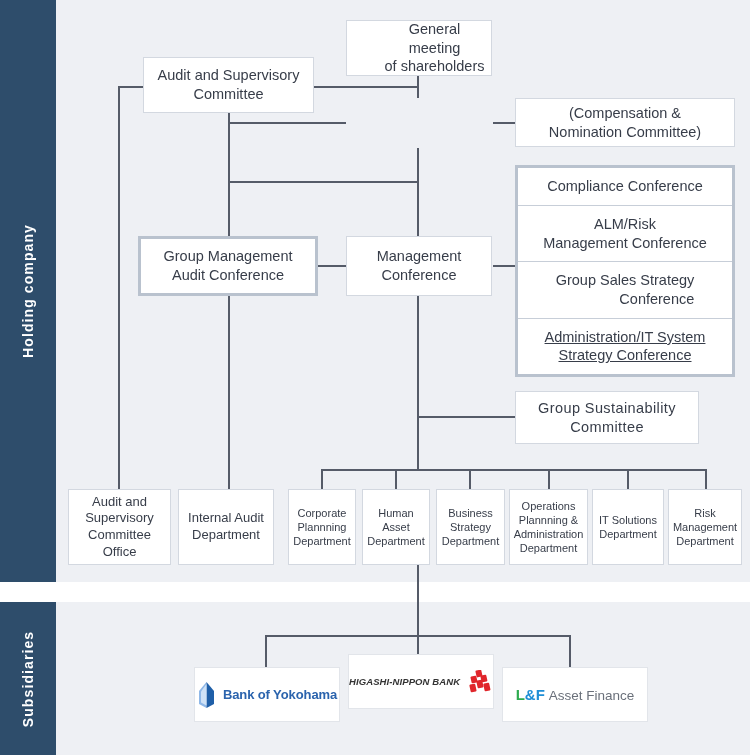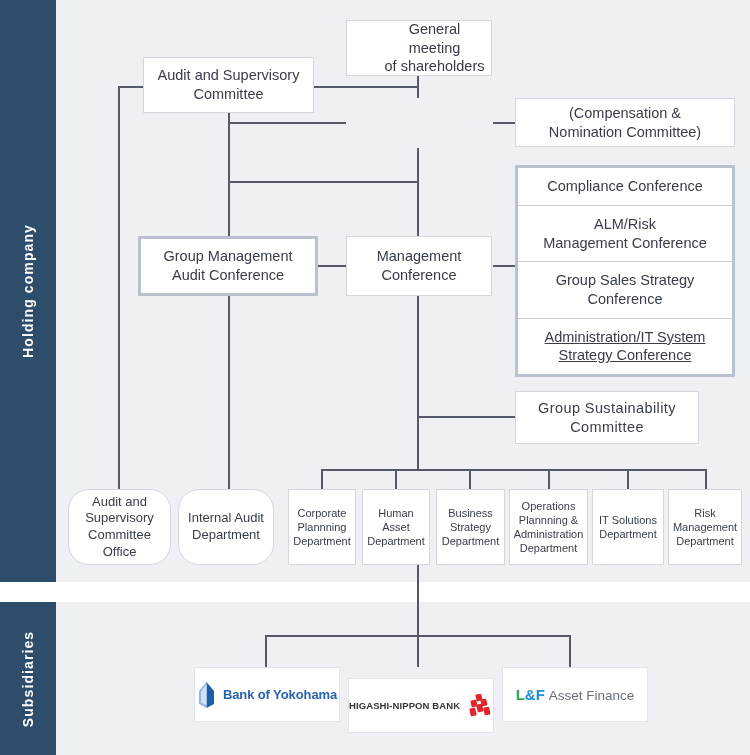--- a/index.html
+++ b/index.html
@@ -57,21 +57,21 @@
     display: flex;
     align-items: center;
     justify-content: center;
     text-align: center;
     color: #373d49;
     line-height: 1.28;
     padding: 2px 4px;
   }
 
   .t15 { font-size: 14.5px; }
-  .t13 { font-size: 13px; border-radius: 21px; }
+  .t13 { font-size: 13px; }
   .t11 { font-size: 11px; }
   .t14sp { font-size: 14.5px; letter-spacing: .4px; }
 
   
   .hl-frame {
     position: absolute;
     border: 3px solid #b9c2ce;
     background: #b9c2ce;
     box-sizing: border-box;
   }
@@ -195,21 +195,21 @@
 Audit Conference</div>
   </div>
 
   <div class="node t15" style="left:346px; top:236px; width:146px; height:60px; white-space:pre-line;">Management
 Conference</div>
 
   <div class="conf-stack" style="left:515px; top:165px; width:220px; height:212px;">
     <div class="conf-item" style="white-space:pre-line;">Compliance Conference</div>
     <div class="conf-item" style="white-space:pre-line;">ALM/Risk
 Management Conference</div>
-    <div class="conf-item" style="white-space:pre-line;">Group Sales Strategy
+    <div class="conf-item" style="white-space:pre-line;text-align:right;">Group Sales Strategy
 Conference</div>
     <div class="conf-item" style="white-space:pre-line;text-decoration:underline;">Administration/IT System
 Strategy Conference</div>
   </div>
 
   <div class="node t14sp" style="left:515px; top:391px; width:184px; height:53px; white-space:pre-line;">Group Sustainability
 Committee</div>
 
   <div class="node t13" style="left:68px; top:489px; width:103px; height:76px; white-space:pre-line;">Audit and
 Supervisory
@@ -237,21 +237,21 @@
 
   <div class="logo-card" style="left:194px; top:667px; width:146px; height:55px;">
     <svg class="mark" width="19" height="26" viewBox="0 0 19 26">
       <path d="M9.5 0 L2 9 L2 22 L9.5 26 Z" fill="#8fb8e8"></path>
       <path d="M9.5 0 L17 9 L17 22 L9.5 26 Z" fill="#1f5fa8"></path>
       <path d="M9.5 2 L4 9.6 L4 20.5 L9.5 23.6 Z" fill="#cfe2f7"></path>
     </svg>
     <span class="logo-wordmark wm-boy">Bank of Yokohama</span>
   </div>
 
-  <div class="logo-card" style="left:348px; top:678px; width:146px; height:55px;">
+  <div class="logo-card" style="left:348px; top:654px; width:146px; height:55px;font-style:italic;">
     <span class="logo-wordmark wm-hnb">HIGASHI-NIPPON BANK</span>
     <svg class="mark" width="26" height="24" viewBox="0 0 26 24">
       <g fill="#e0262b">
         <rect x="9" y="0" width="6" height="7" rx="1" transform="rotate(-12 12 3.5)"></rect>
         <rect x="14" y="5" width="6" height="7" rx="1" transform="rotate(-12 17 8.5)"></rect>
         <rect x="4" y="6" width="6" height="7" rx="1" transform="rotate(-12 7 9.5)"></rect>
         <rect x="10" y="10" width="6" height="8" rx="1" transform="rotate(-12 13 14)"></rect>
         <rect x="17" y="13" width="6" height="8" rx="1" transform="rotate(-12 20 17)"></rect>
         <rect x="3" y="14" width="6" height="8" rx="1" transform="rotate(-12 6 18)"></rect>
       </g>

